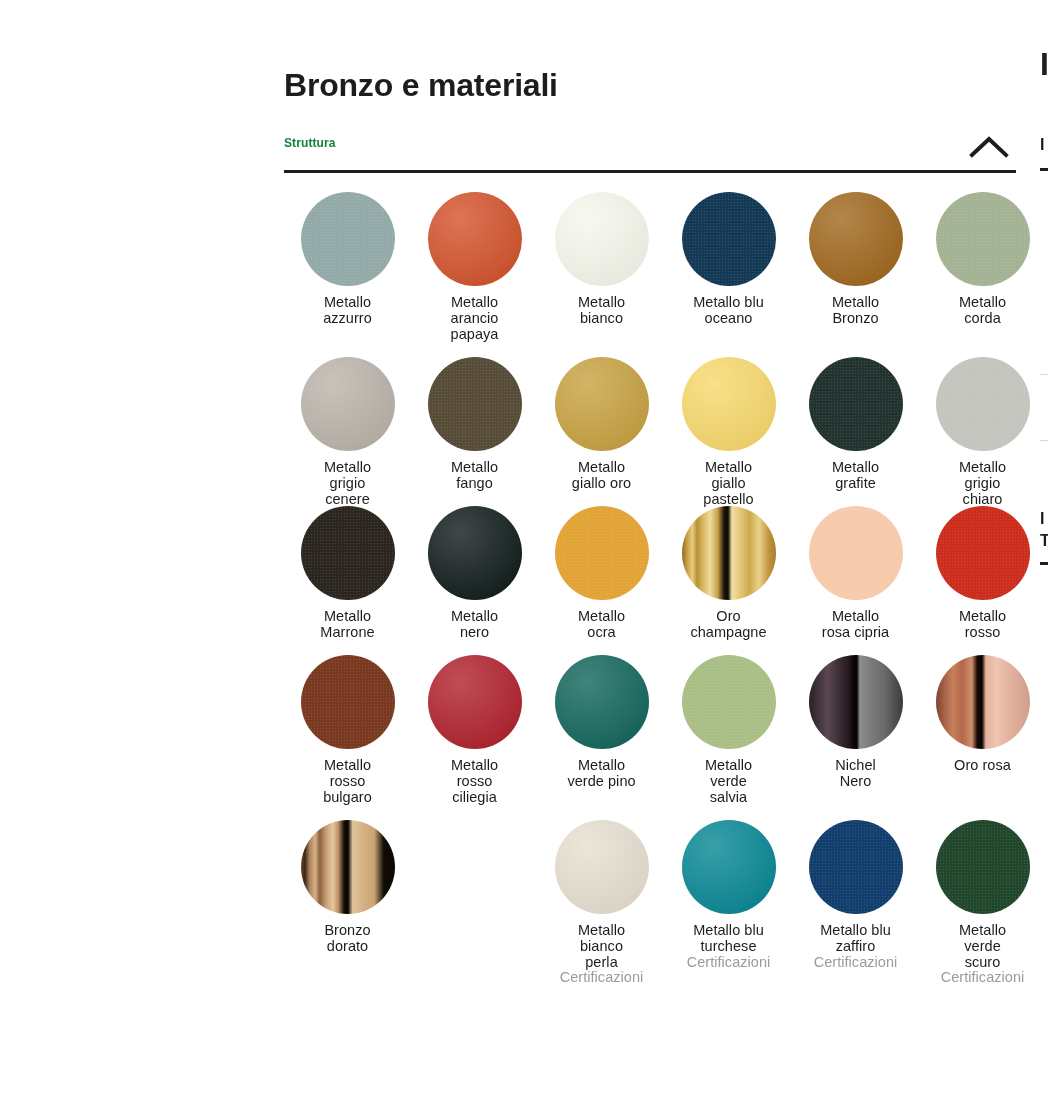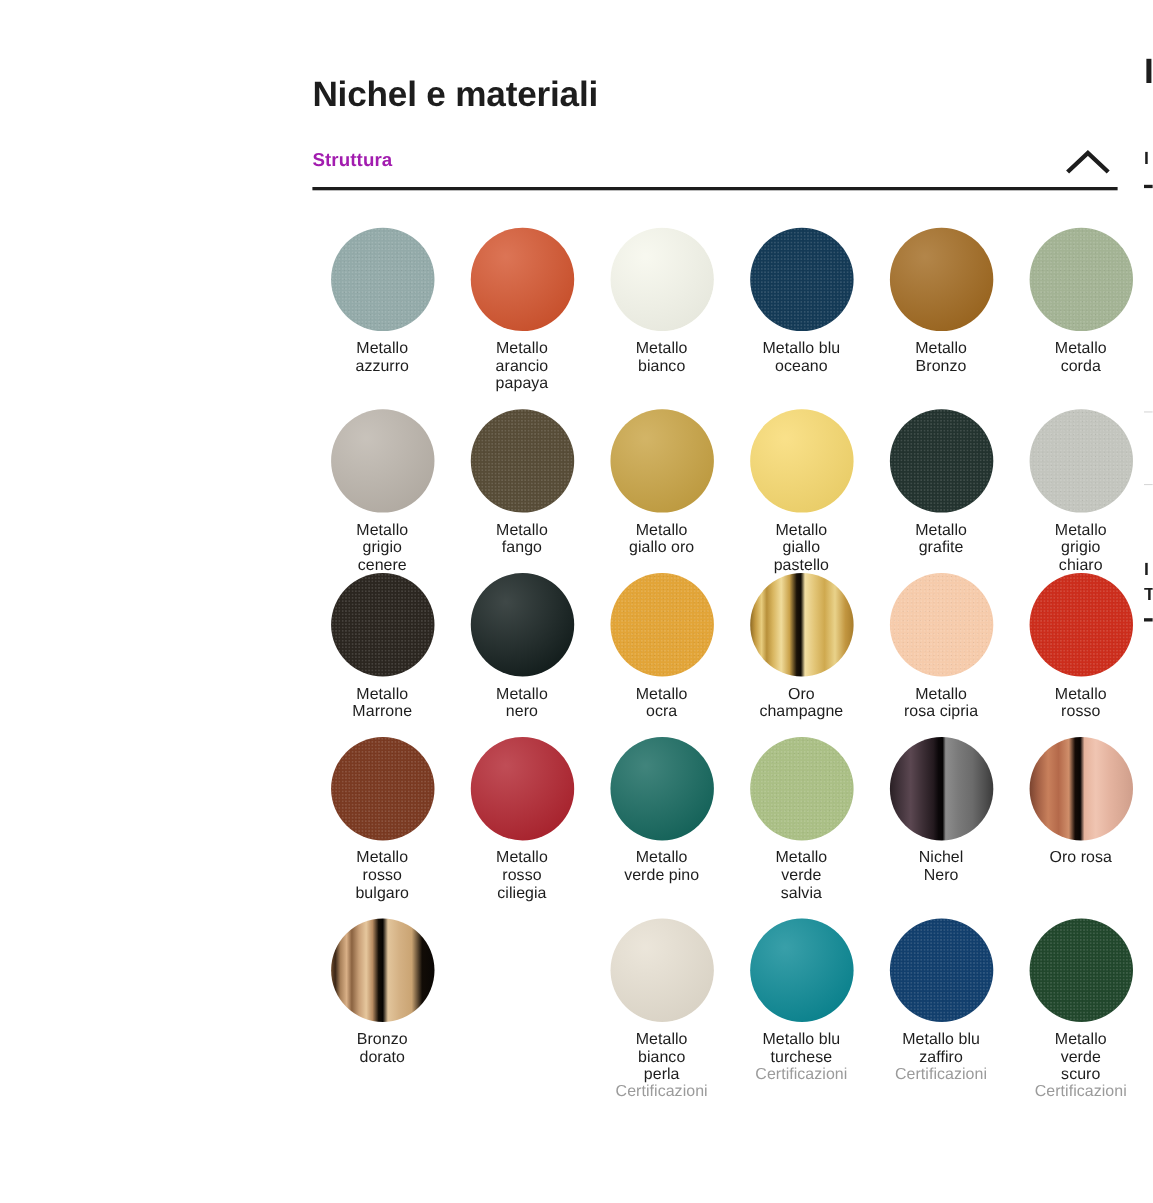--- a/index.html
+++ b/index.html
@@ -47,40 +47,40 @@
   .section-head {
     position: relative;
     height: 38px;
     border-bottom: 3px solid #1d1d1d;
     cursor: pointer;
   }
   .section-head-label {
     position: absolute;
     left: 0;
     top: 4px;
-    font-size: 17px;
+    font-size: 12px;
     font-weight: 700;
     letter-spacing: 0.1px;
-    color: #a21caf;
+    color: #15803d;
   }
   .chevron-up {
     position: absolute;
     right: 4px;
     top: 0px;
     width: 46px;
     height: 30px;
     cursor: pointer;
   }
   .chevron-up svg { display: block; }
 
   
   .swatch-grid {
     position: absolute;
     left: 284px;
-    top: 207px;
+    top: 192px;
     width: 740px;
     display: grid;
     grid-template-columns: repeat(6, 127px);
     column-gap: 0px;
     row-gap: 0px;
   }
   .swatch-cell {
     width: 127px;
     display: flex;
     flex-direction: column;
@@ -176,21 +176,21 @@
     background: #d8d8d8;
   }
   .edge-thin.e1 { top: 374px; }
   .edge-thin.e2 { top: 440px; }
 </style>
 </head>
 <body>
 
 <div class="page">
 
-  <h1 class="page-title">Nichel e materiali</h1>
+  <h1 class="page-title">Bronzo e materiali</h1>
 
   <div class="section">
     <div class="section-head">
       <span class="section-head-label">Struttura</span>
       <span class="chevron-up">
         <svg width="46" height="30" viewBox="0 0 46 30" aria-hidden="true">
           <path d="M6 23 L23 7 L40 23" fill="none" stroke="#1d1d1d" stroke-width="4" stroke-linecap="square" stroke-linejoin="miter"></path>
         </svg>
       </span>
     </div>

